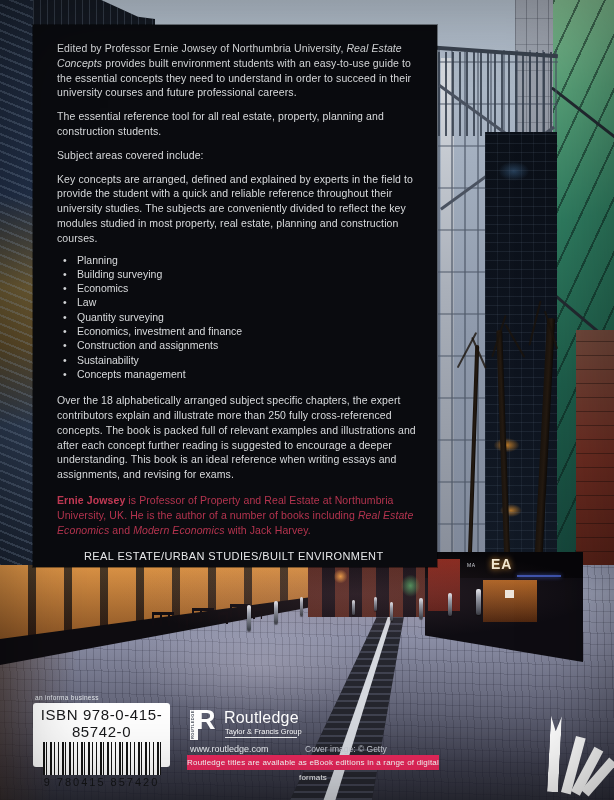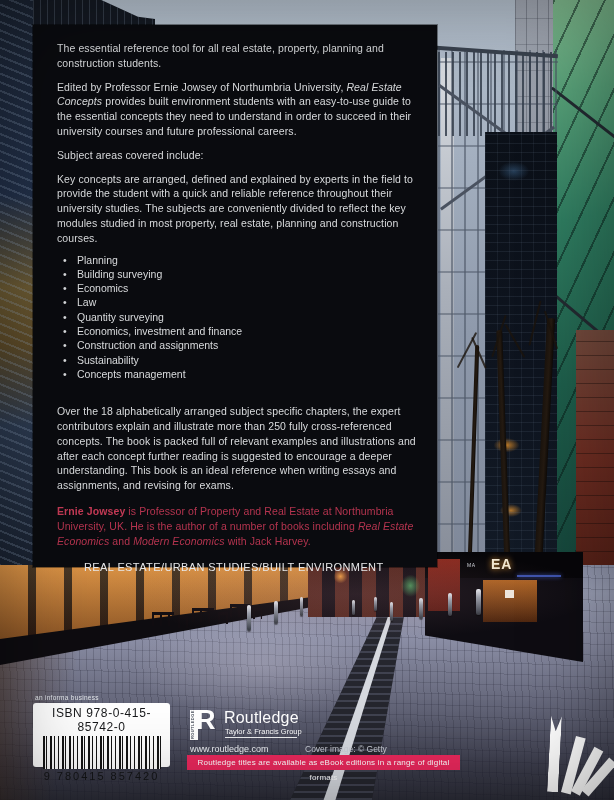--- a/index.html
+++ b/index.html
@@ -126,50 +126,50 @@
   .haze { left:0; top:540px; width:614px; height:120px;
     background:radial-gradient(ellipse 320px 60px at 58% 45%, rgba(160,115,125,.18), transparent 75%); }
 
   
   .panel { left:33px; top:25px; width:404px; height:542px; background:#0a0b0f;
     padding:16px 20px 0 24px; box-shadow:0 0 0 1px rgba(0,0,0,.4); }
   .para { font-size:10.5px; line-height:14.8px; color:#d9dbdd; margin-bottom:9px;
     letter-spacing:.1px; }
   .para:nth-child(4){ margin-bottom:7px; }
   .it { font-style:italic; } .bd { font-weight:bold; }
-  .subjects { list-style:none; margin:0 0 23px 4px; }
+  .subjects { list-style:none; margin:0 0 12px 4px; }
   .subjects li { font-size:10.5px; line-height:14.3px; color:#d9dbdd; padding-left:16px; position:relative; }
   .subjects li::before { content:"\2022"; position:absolute; left:2px; top:0; color:#d9dbdd; }
   .closing { font-size:10.5px; line-height:14.8px; color:#d9dbdd; margin-bottom:11px; letter-spacing:.1px; }
   .bio { font-size:10.5px; line-height:14.8px; color:#b5344f; margin-bottom:13px; letter-spacing:.1px; }
   .bio .bd { color:#c43a55; }
   .category { font-size:11px; color:#e7e8ea; letter-spacing:.4px;margin-left:27px; }
 
   
   .informa { left:35px; top:694px; font-size:6.5px; color:#e2e6ea; letter-spacing:.3px; }
   .barcode-box { left:33px; top:703px; width:137px; height:64px; background:#ffffff;
     border-radius:3px; text-align:center; padding-top:3px; }
-  .isbn-label { font-size:12px; color:#17181a; letter-spacing:.6px; }
+  .isbn-label { font-size:15px; color:#17181a; letter-spacing:.6px; }
   .bars { width:118px; height:33px; margin:2px auto 1px auto; background:#fff;
     background-image:repeating-linear-gradient(90deg,#141414 0 2px,#fff 2px 3px,#141414 3px 4px,#fff 4px 7px,#141414 7px 9px,#fff 9px 11px,#141414 11px 12px,#fff 12px 15px,#141414 15px 16px,#fff 16px 19px); }
   .isbn-num { font-size:11px; color:#131416; letter-spacing:2px; }
 
   .rlogo { left:190px; top:709px; width:120px; height:34px; }
   .rlogo-strip { position:absolute; left:0; top:1px; width:8px; height:30px; background:#ffffff; overflow:hidden; }
   .rlogo-strip span { position:absolute; left:0; top:0; width:8px; height:30px;
     writing-mode:vertical-rl; transform:rotate(180deg); font-size:4px; letter-spacing:.4px;
     color:#3c4350; text-align:center; font-weight:bold; }
   .rlogo-r { position:absolute; left:6px; top:-4px; font-size:27px; font-weight:bold; color:#ffffff; }
   .rlogo-name { position:absolute; left:34px; top:0; font-size:16px; color:#ffffff; letter-spacing:.2px; }
   .rlogo-sub { position:absolute; left:35px; top:18px; font-size:7.5px; color:#ffffff; }
   .rlogo-rule { position:absolute; left:35px; top:28px; width:72px; height:1px; background:rgba(255,255,255,.9); }
   .site { left:190px; top:744px; font-size:9px; color:#eef0f4; }
   .credit { left:305px; top:744px; font-size:8.5px; color:#c9cdd6; }
 
-  .banner { left:187px; top:755px; width:273px; height:15px; background:#e9285c;
+  .banner { left:187px; top:755px; width:252px; height:15px; background:#e9285c;
     color:#ffffff; font-size:8px; line-height:15px; text-align:center; letter-spacing:.2px; }
 
   .books-logo { left:545px; top:710px; width:66px; height:82px; }
   .bk { position:absolute; background:#ffffff; }
   .bk1 { left:4px; bottom:0; width:11px; height:76px; transform:rotate(3deg);
     clip-path:polygon(0 0,50% 20%,100% 0,100% 100%,0 100%); }
   .bk2 { left:16px; bottom:0; width:10px; height:58px; transform:rotate(15deg); transform-origin:bottom left; }
   .bk3 { left:26px; bottom:1px; width:10px; height:50px; transform:rotate(28deg); transform-origin:bottom left; }
   .bk4 { left:36px; bottom:2px; width:10px; height:43px; transform:rotate(41deg); transform-origin:bottom left; }
 
@@ -243,22 +243,22 @@
   <div class="abs bol" style="left:374px;top:597px;height:14px;width:3px;"></div>
   <div class="abs bol" style="left:390px;top:602px;height:19px;width:3px;"></div>
   <div class="abs bol" style="left:419px;top:598px;height:21px;"></div>
   <div class="abs bol" style="left:448px;top:593px;height:23px;"></div>
   <div class="abs bol" style="left:476px;top:589px;height:26px;width:5px;"></div>
 
   <div class="abs haze"></div>
 
   <div class="abs panel">
     <div id="blurb">
+        <p class="para"><span>Edited by Professor Ernie Jowsey of Northumbria University, </span><span class="it">Real Estate Concepts</span><span> provides built environment students with an easy-to-use guide to the essential concepts they need to understand in order to succeed in their university courses and future professional careers.</span></p>
         <p class="para"><span>The essential reference tool for all real estate, property, planning and construction students.</span></p>
-        <p class="para"><span>Edited by Professor Ernie Jowsey of Northumbria University, </span><span class="it">Real Estate Concepts</span><span> provides built environment students with an easy-to-use guide to the essential concepts they need to understand in order to succeed in their university courses and future professional careers.</span></p>
         <p class="para"><span>Subject areas covered include:</span></p>
         <p class="para"><span>Key concepts are arranged, defined and explained by experts in the field to provide the student with a quick and reliable reference throughout their university studies. The subjects are conveniently divided to reflect the key modules studied in most property, real estate, planning and construction courses.</span></p>
       </div>
     <ul class="subjects" id="subjects">
         <li>Planning</li>
         <li>Building surveying</li>
         <li>Economics</li>
         <li>Law</li>
         <li>Quantity surveying</li>
         <li>Economics, investment and finance</li>

